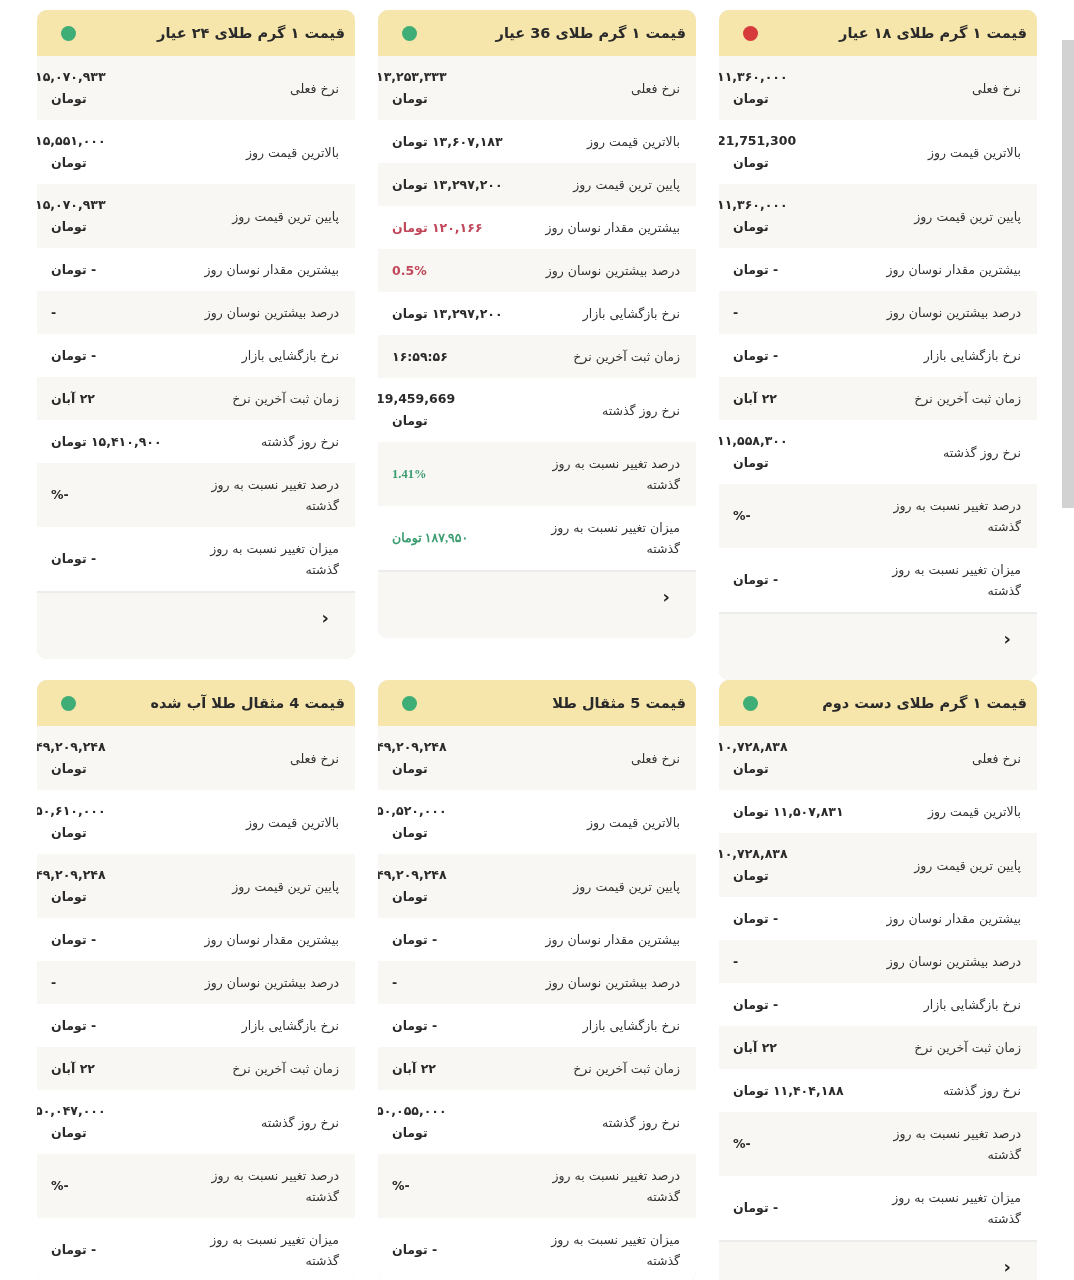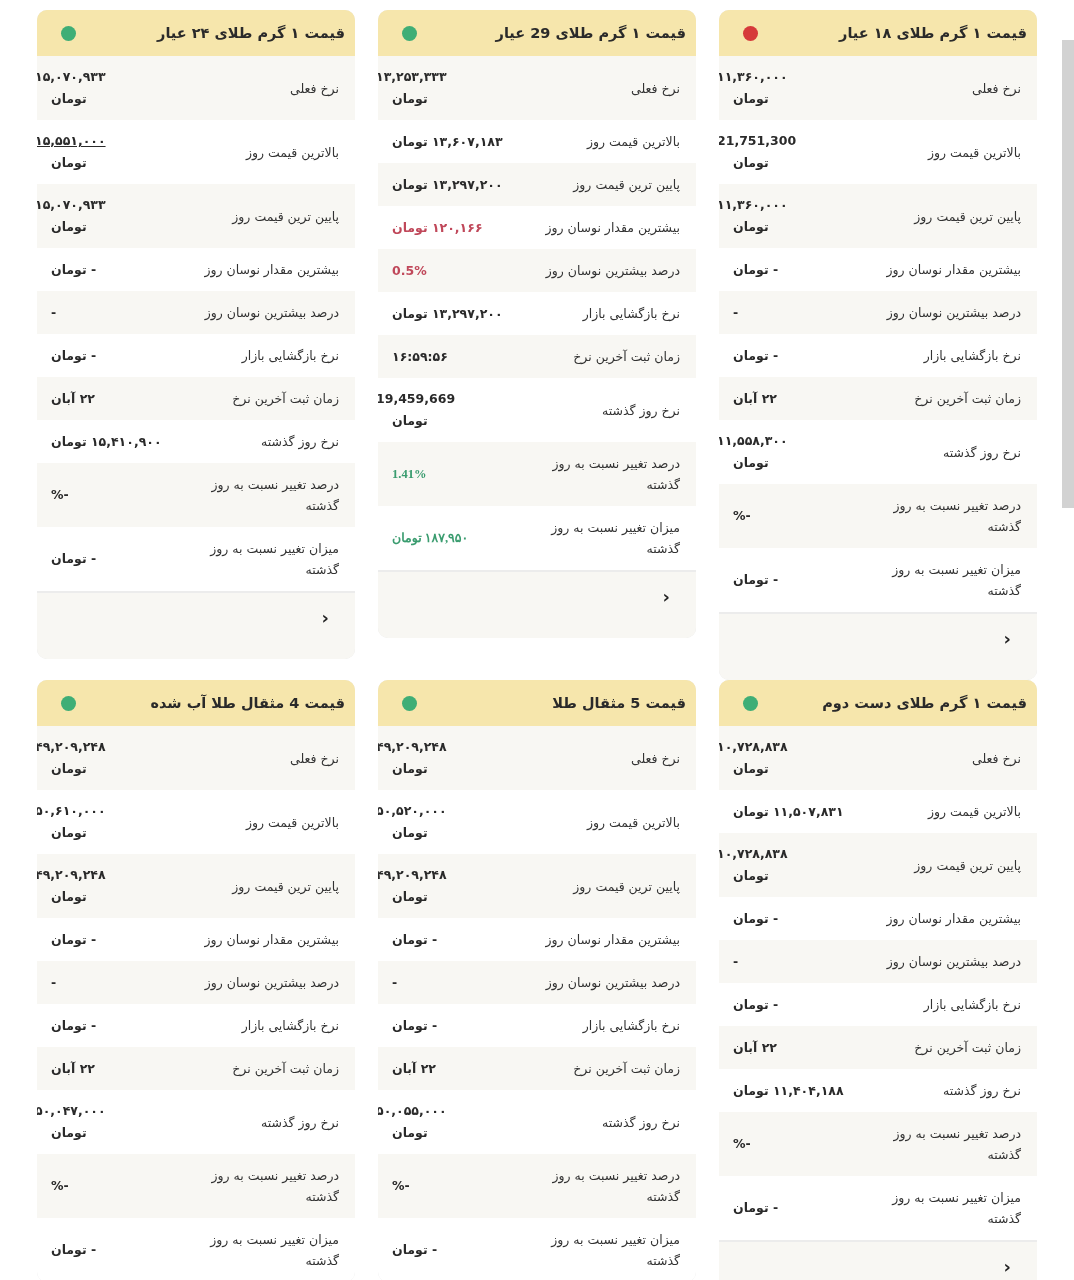--- a/index.html
+++ b/index.html
@@ -96,21 +96,21 @@
           <span class="row-label" style="width: 152px; margin-right: -16px; padding-right: 16px; text-indent: 0px;">میزان تغییر نسبت به روز گذشته</span>
           <span class="row-value inline"><span style="padding-left: 16px; direction: rtl; unicode-bidi: plaintext; display: inline-block;">- تومان</span></span>
         </div>
       </div>
       <div class="card-footer">
         <span class="chevron">‹</span>
       </div>
     </div>
   <div class="card" style="left:378px; top:10px;">
       <div class="card-header">
-        <span class="card-title">قیمت ۱ گرم طلای 29 عیار</span>
+        <span class="card-title">قیمت ۱ گرم طلای 36 عیار</span>
         <span class="status-dot" style="background: rgb(63, 174, 118);"></span>
       </div>
       <div>
         <div class="row" style="height: 64px;">
           <span class="row-label">نرخ فعلی</span>
           <span class="row-value"><span style="direction: rtl; unicode-bidi: plaintext; display: inline-block;">۱۳,۲۵۳,۳۳۳</span><span class="unit">تومان</span></span>
         </div>
         <div class="row" style="height: 43px;">
           <span class="row-label">بالاترین قیمت روز</span>
           <span class="row-value inline"><span style="padding-left: 16px; direction: rtl; unicode-bidi: plaintext; display: inline-block;">۱۳,۶۰۷,۱۸۳ تومان</span></span>
@@ -157,21 +157,21 @@
         <span class="card-title">قیمت ۱ گرم طلای ۲۴ عیار</span>
         <span class="status-dot" style="background: rgb(63, 174, 118);"></span>
       </div>
       <div>
         <div class="row" style="height: 64px;">
           <span class="row-label">نرخ فعلی</span>
           <span class="row-value"><span style="direction: rtl; unicode-bidi: plaintext; display: inline-block;">۱۵,۰۷۰,۹۳۳</span><span class="unit">تومان</span></span>
         </div>
         <div class="row" style="height: 64px;">
           <span class="row-label">بالاترین قیمت روز</span>
-          <span class="row-value"><span style="direction: rtl; unicode-bidi: plaintext; display: inline-block; text-decoration: underline;">۱۵,۵۵۱,۰۰۰</span><span class="unit">تومان</span></span>
+          <span class="row-value"><span style="direction: rtl; unicode-bidi: plaintext; display: inline-block;">۱۵,۵۵۱,۰۰۰</span><span class="unit">تومان</span></span>
         </div>
         <div class="row" style="height: 64px;">
           <span class="row-label">پایین ترین قیمت روز</span>
           <span class="row-value"><span style="direction: rtl; unicode-bidi: plaintext; display: inline-block;">۱۵,۰۷۰,۹۳۳</span><span class="unit">تومان</span></span>
         </div>
         <div class="row" style="height: 43px;">
           <span class="row-label">بیشترین مقدار نوسان روز</span>
           <span class="row-value inline"><span style="padding-left: 16px; direction: rtl; unicode-bidi: plaintext; display: inline-block;">- تومان</span></span>
         </div>
         <div class="row" style="height: 43px;">

